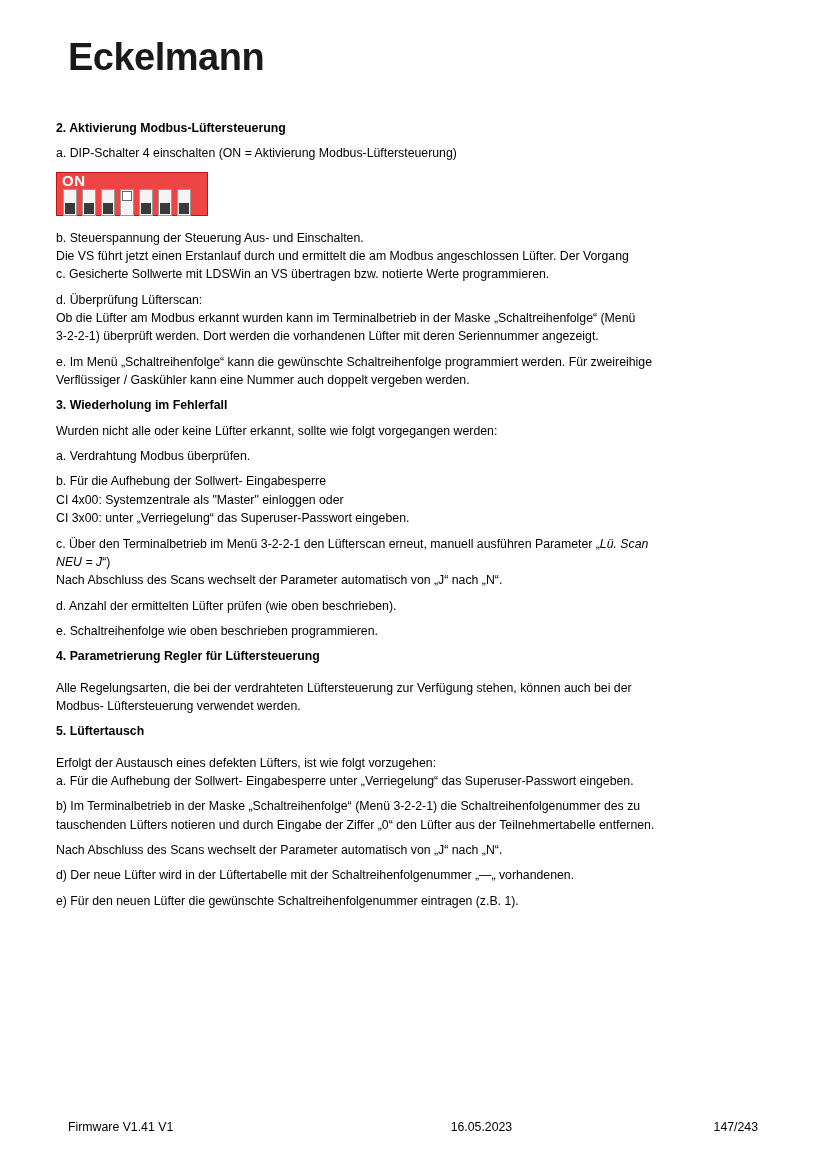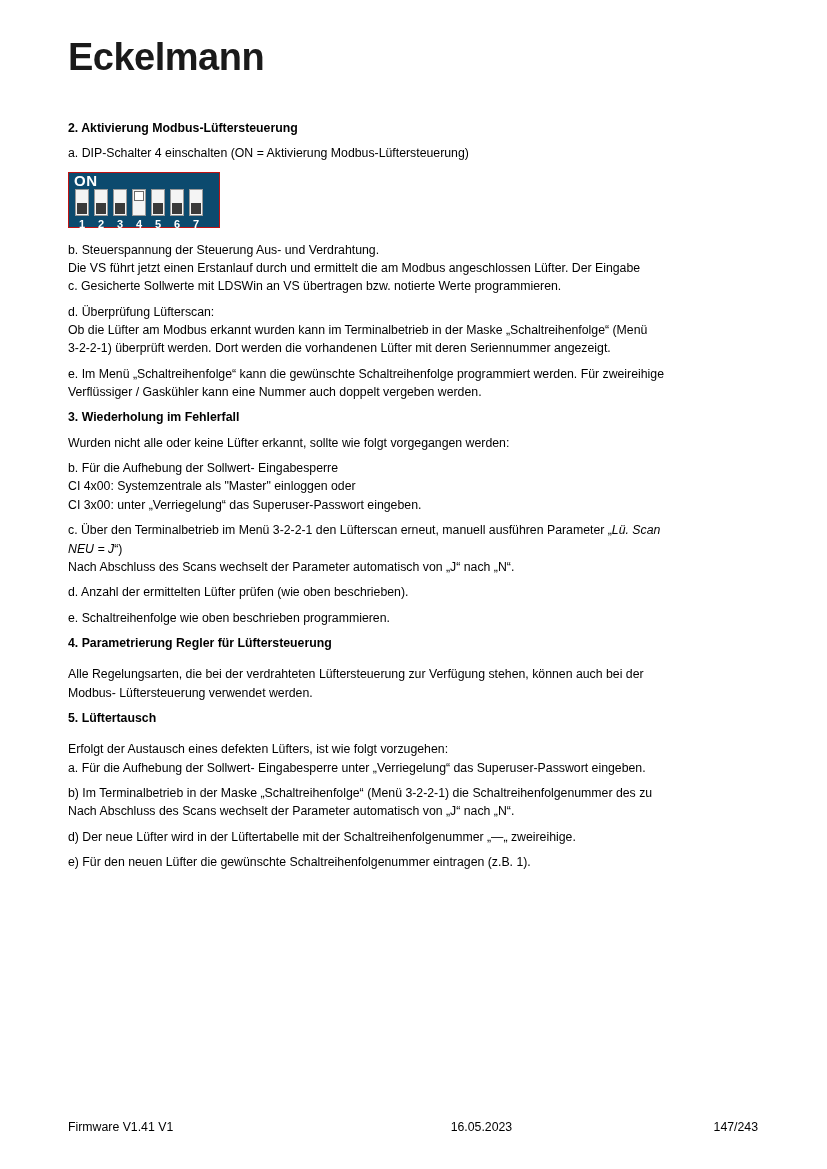--- a/index.html
+++ b/index.html
@@ -25,21 +25,21 @@
     position: absolute;
     left: 68px;
     top: 36px;
     font-size: 38px;
     font-weight: bold;
     letter-spacing: -0.5px;
     color: #1a1a1a;
   }
   .content {
     position: absolute;
-    left: 68px;
+    left: 56px;
     top: 120px;
     width: 690px;
     font-size: 12.3px;
     line-height: 1.33;
   }
   .content p {
     margin: 0 0 9px 0;
   }
   .content p.tight {
     margin-bottom: 2px;
@@ -57,22 +57,22 @@
   }
   .spacer-sm { height: 6px; }
 
   
   .dip-wrap {
     margin: 10px 0 14px 0;
   }
   .dip {
     position: relative;
     width: 152px;
-    height: 56px;
-    background: #0c4a6e;
+    height: 44px;
+    background: #ef4444;
     border: 1px solid #c01212;
     box-sizing: border-box;
   }
   .dip .on-label {
     position: absolute;
     left: 5px;
     top: 0px;
     color: #ffffff;
     font-size: 15px;
     font-weight: bold;
@@ -174,35 +174,36 @@
           <span class="num">2</span>
           <span class="num">3</span>
           <span class="num">4</span>
           <span class="num">5</span>
           <span class="num">6</span>
           <span class="num">7</span>
         </div>
       </div>
     </div>
 
-    <p class="tight">b. Steuerspannung der Steuerung Aus- und Verdrahtung.</p>
-    <p class="tight">Die VS führt jetzt einen Erstanlauf durch und ermittelt die am Modbus angeschlossen Lüfter. Der Eingabe</p>
+    <p class="tight">b. Steuerspannung der Steuerung Aus- und Einschalten.</p>
+    <p class="tight">Die VS führt jetzt einen Erstanlauf durch und ermittelt die am Modbus angeschlossen Lüfter. Der Vorgang</p>
 
     <p class="block">c. Gesicherte Sollwerte mit LDSWin an VS übertragen bzw. notierte Werte programmieren.</p>
 
     <p class="tight">d. Überprüfung Lüfterscan:</p>
     <p class="tight">Ob die Lüfter am Modbus erkannt wurden kann im Terminalbetrieb in der Maske „Schaltreihenfolge“ (Menü</p>
     <p class="block">3-2-2-1) überprüft werden. Dort werden die vorhandenen Lüfter mit deren Seriennummer angezeigt.</p>
 
     <p class="tight">e. Im Menü „Schaltreihenfolge“ kann die gewünschte Schaltreihenfolge programmiert werden. Für zweireihige</p>
     <p class="block">Verflüssiger / Gaskühler kann eine Nummer auch doppelt vergeben werden.</p>
 
     <p class="heading">3. Wiederholung im Fehlerfall</p>
     <p class="block">Wurden nicht alle oder keine Lüfter erkannt, sollte wie folgt vorgegangen werden:</p>
 
+    <p class="block">a. Verdrahtung Modbus überprüfen.</p>
 
     <p class="tight">b. Für die Aufhebung der Sollwert- Eingabesperre</p>
     <p class="tight">CI 4x00: Systemzentrale als "Master" einloggen oder</p>
     <p class="block">CI 3x00: unter „Verriegelung“ das Superuser-Passwort eingeben.</p>
 
     <p class="tight"><span>c. Über den Terminalbetrieb im Menü 3-2-2-1 den Lüfterscan erneut, manuell ausführen Parameter „</span><span class="ital">Lü. Scan</span></p>
     <p class="tight"><span class="ital">NEU = J</span><span>“)</span></p>
     <p class="block">Nach Abschluss des Scans wechselt der Parameter automatisch von „J“ nach „N“.</p>
 
     <p class="block">d. Anzahl der ermittelten Lüfter prüfen (wie oben beschrieben).</p>
@@ -212,24 +213,25 @@
     <div class="spacer-sm"></div>
     <p class="tight">Alle Regelungsarten, die bei der verdrahteten Lüftersteuerung zur Verfügung stehen, können auch bei der</p>
     <p class="block">Modbus- Lüftersteuerung verwendet werden.</p>
 
     <p class="heading">5. Lüftertausch</p>
     <div class="spacer-sm"></div>
     <p class="tight">Erfolgt der Austausch eines defekten Lüfters, ist wie folgt vorzugehen:</p>
     <p class="block">a. Für die Aufhebung der Sollwert- Eingabesperre unter „Verriegelung“ das Superuser-Passwort eingeben.</p>
 
     <p class="tight">b) Im Terminalbetrieb in der Maske „Schaltreihenfolge“ (Menü 3-2-2-1) die Schaltreihenfolgenummer des zu</p>
+    <p class="block">tauschenden Lüfters notieren und durch Eingabe der Ziffer „0“ den Lüfter aus der Teilnehmertabelle entfernen.</p>
 
     <p class="block">Nach Abschluss des Scans wechselt der Parameter automatisch von „J“ nach „N“.</p>
 
-    <p class="block">d) Der neue Lüfter wird in der Lüftertabelle mit der Schaltreihenfolgenummer „—„ zweireihige.</p>
+    <p class="block">d) Der neue Lüfter wird in der Lüftertabelle mit der Schaltreihenfolgenummer „—„ vorhandenen.</p>
     <p class="block">e) Für den neuen Lüfter die gewünschte Schaltreihenfolgenummer eintragen (z.B. 1).</p>
 
   </div>
 
   <div class="footer">
     <span class="f-left">Firmware V1.41 V1</span>
     <span class="f-mid">16.05.2023</span>
     <span class="f-right">147/243</span>
   </div>
 

